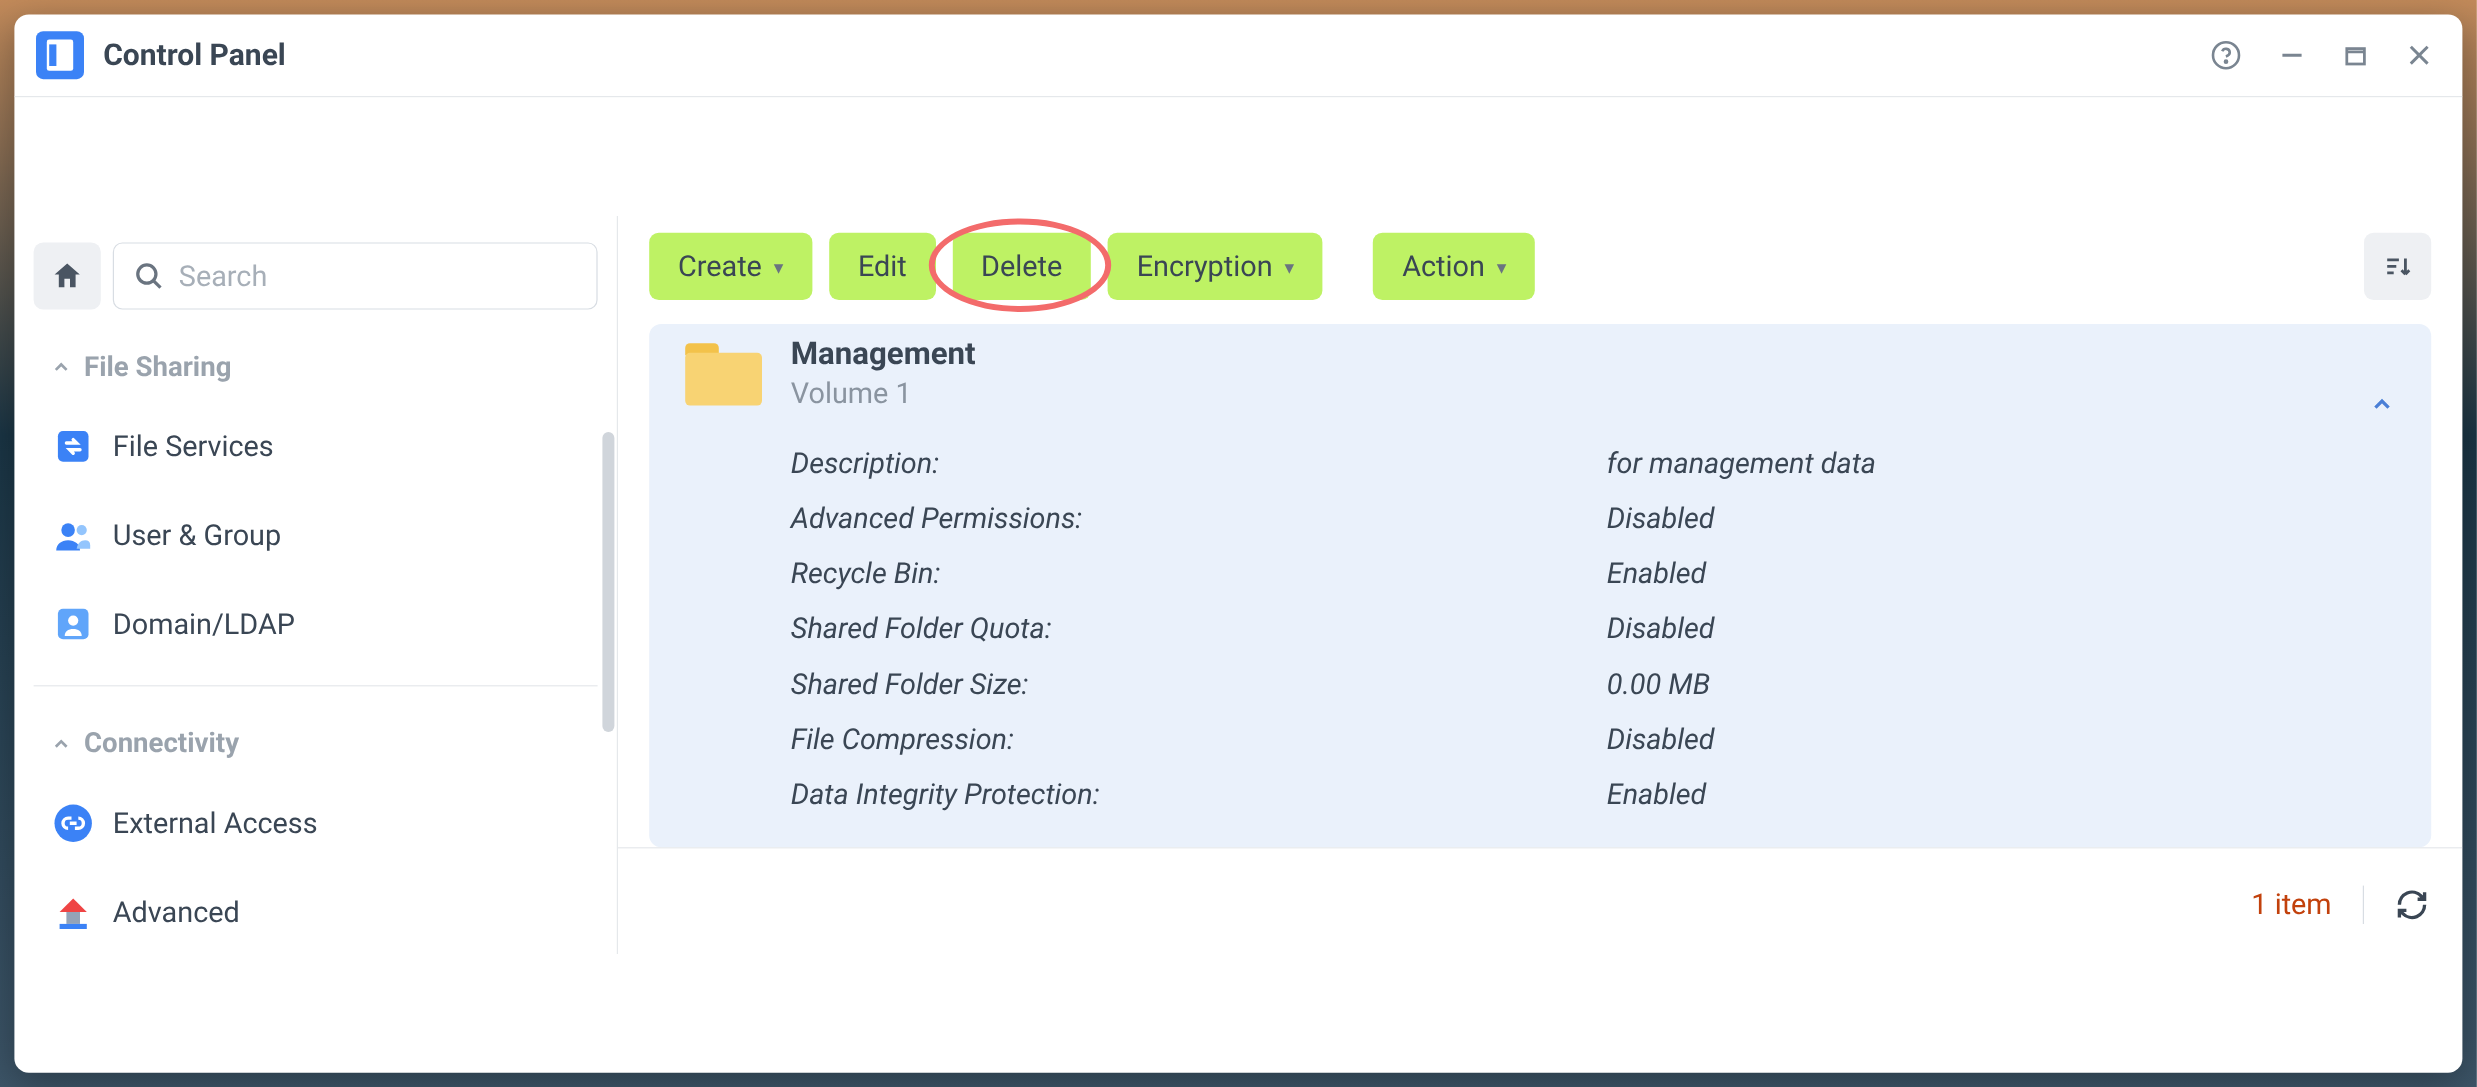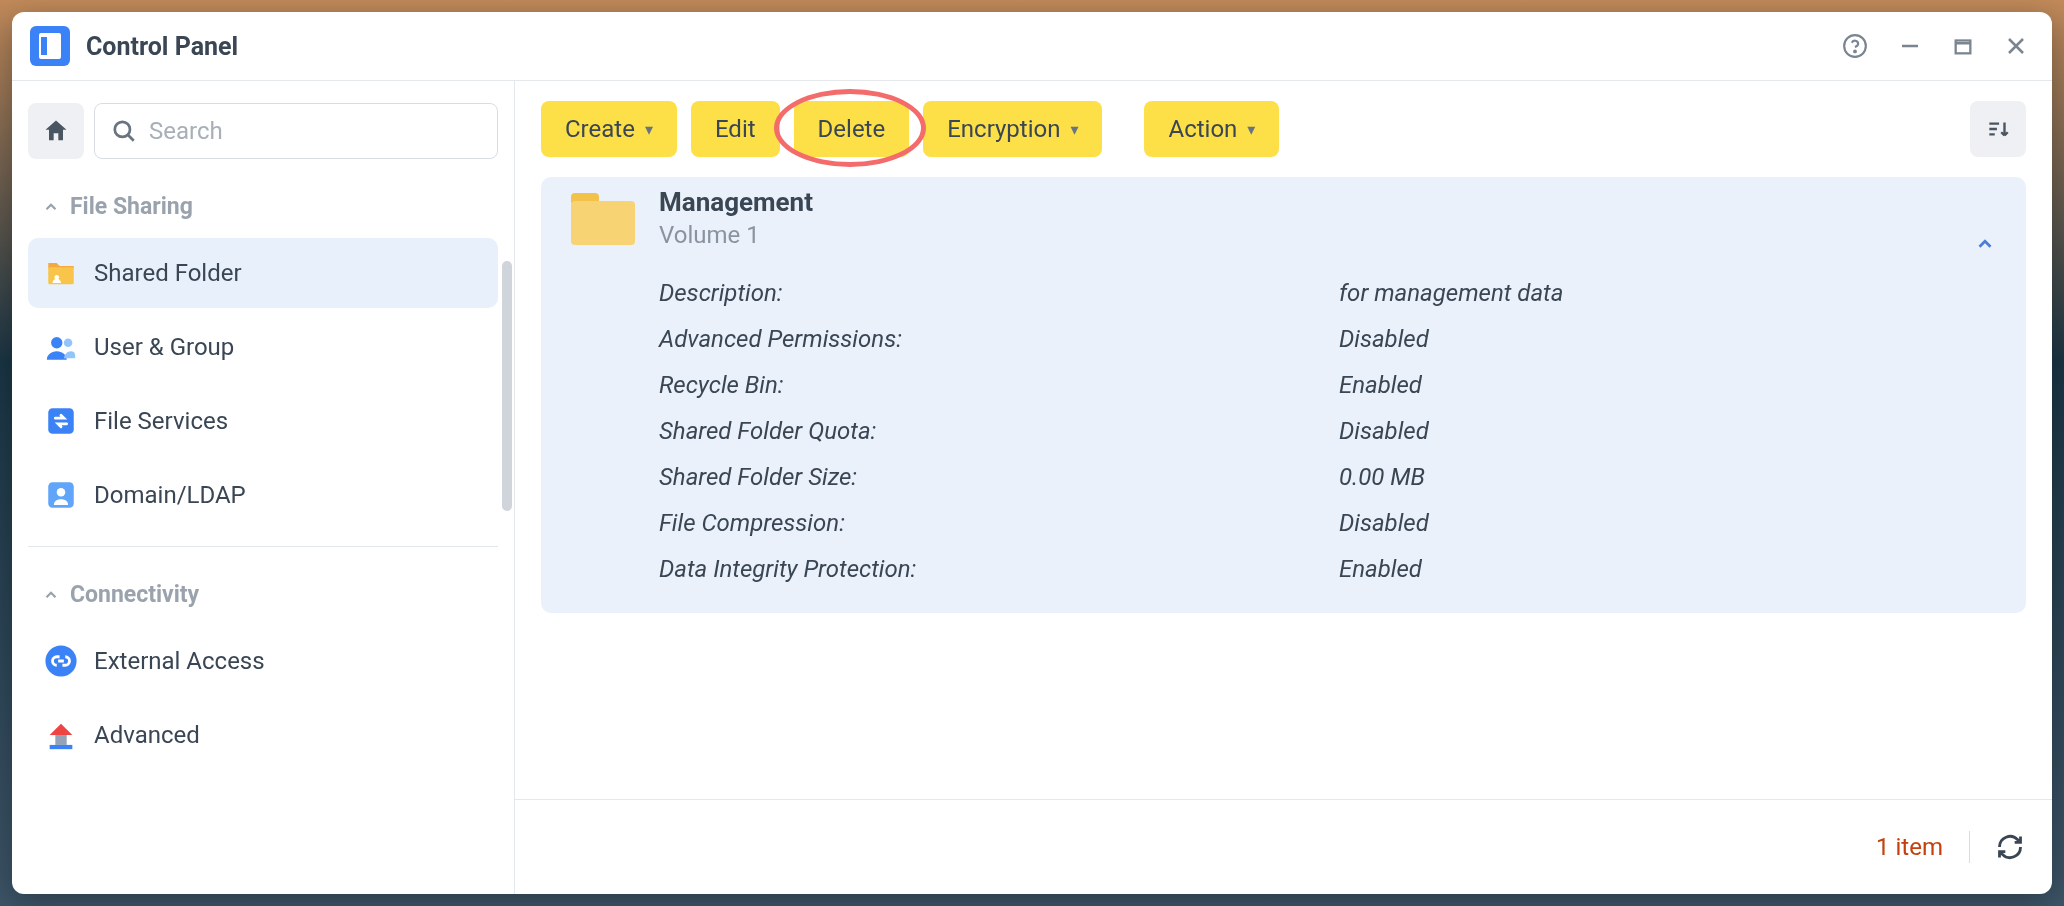--- a/index.html
+++ b/index.html
@@ -45,21 +45,21 @@
   position: absolute;
   width: 6px; height: 18px;
   background: #3b82f6;
   left: 11px;
   top: 11px;
 }
 .title { font-size: 25px; font-weight: 700; color: #3a4654; }
 .spacer { flex: 1; }
 .win-controls { display: flex; gap: 30px; align-items: center; color: #7a8591; }
 .win-btn { cursor: pointer; display: flex; align-items: center; justify-content: center; }
-.body { display: flex; flex: 1; overflow: hidden; border-top: 1px solid #e5e8eb; }
+.body { display: flex; flex: 1; overflow: hidden; border-top: 1px solid #e5e8eb; align-items: center; }
 .sidebar {
   width: 503px;
   padding: 22px 16px 0 16px;
   border-right: 1px solid #e5e8eb;
   display: flex;
   flex-direction: column;
   gap: 4px;
   position: relative;
 }
 .sidebar-scrollbar {
@@ -122,21 +122,21 @@
 .nav-icon { width: 34px; height: 34px; flex-shrink: 0; display:flex; align-items:center; justify-content:center; }
 .main { flex: 1; display: flex; flex-direction: column; overflow: hidden; }
 .toolbar {
   display: flex;
   align-items: center;
   padding: 20px 26px;
   gap: 14px;
   position: relative;
 }
 .btn {
-  background: #fde047;
+  background: #bef264;
   border: none;
   border-radius: 8px;
   padding: 14px 24px;
   font-size: 24px;
   color: #3a4654;
   cursor: pointer;
   display: flex;
   align-items: center;
   gap: 10px;
 }
@@ -277,52 +277,41 @@
         </div>
       </div>
 
       <div class="section-header">
         <svg width="18" height="18" viewBox="0 0 24 24" fill="none" stroke="currentColor" stroke-width="3">
             <polyline points="6 15 12 9 18 15"></polyline>
           </svg>
         <span>File Sharing</span>
       </div>
 
-      <div class="nav-item active">
+
+      <div class="nav-item">
         <span class="nav-icon">
           <svg width="34" height="34" viewBox="0 0 24 24">
-              <path fill="#f3a93b" d="M3 5h6l2 2h10v2H3z"></path>
-              <path fill="#f8c44a" d="M3 8h18v11a1 1 0 01-1 1H4a1 1 0 01-1-1z"></path>
-              <circle cx="9" cy="15" r="1.6" fill="#fff"></circle>
-              <path fill="#fff" d="M6 19c0-1.8 1.4-3 3-3s3 1.2 3 3z"></path>
-            </svg>
-        </span>
-        <span>Shared Folder</span>
+              <rect x="3" y="3" width="18" height="18" rx="3" fill="#3b82f6"></rect>
+              <path d="M8 10h6l-2-2M16 14h-6l2 2" stroke="#fff" stroke-width="2" fill="none" stroke-linecap="round"></path>
+            </svg>
+        </span>
+        <span>File Services</span>
       </div>
 
       <div class="nav-item">
         <span class="nav-icon">
           <svg width="34" height="34" viewBox="0 0 24 24">
               <circle cx="9" cy="9" r="4" fill="#3b82f6"></circle>
               <path d="M2 21c0-3.5 3-6 7-6s7 2.5 7 6z" fill="#3b82f6"></path>
               <circle cx="17" cy="9" r="3" fill="#93c5fd"></circle>
               <path d="M14 20c.5-3 2.5-5 5-5 2 0 3 1 3 3v2z" fill="#93c5fd"></path>
             </svg>
         </span>
         <span>User &amp; Group</span>
-      </div>
-
-      <div class="nav-item">
-        <span class="nav-icon">
-          <svg width="34" height="34" viewBox="0 0 24 24">
-              <rect x="3" y="3" width="18" height="18" rx="3" fill="#3b82f6"></rect>
-              <path d="M8 10h6l-2-2M16 14h-6l2 2" stroke="#fff" stroke-width="2" fill="none" stroke-linecap="round"></path>
-            </svg>
-        </span>
-        <span>File Services</span>
       </div>
 
       <div class="nav-item">
         <span class="nav-icon">
           <svg width="34" height="34" viewBox="0 0 24 24">
               <rect x="3" y="3" width="18" height="18" rx="3" fill="#60a5fa"></rect>
               <circle cx="12" cy="10" r="3" fill="#fff"></circle>
               <path d="M7 19c0-2.5 2-4 5-4s5 1.5 5 4z" fill="#fff"></path>
             </svg>
         </span>

